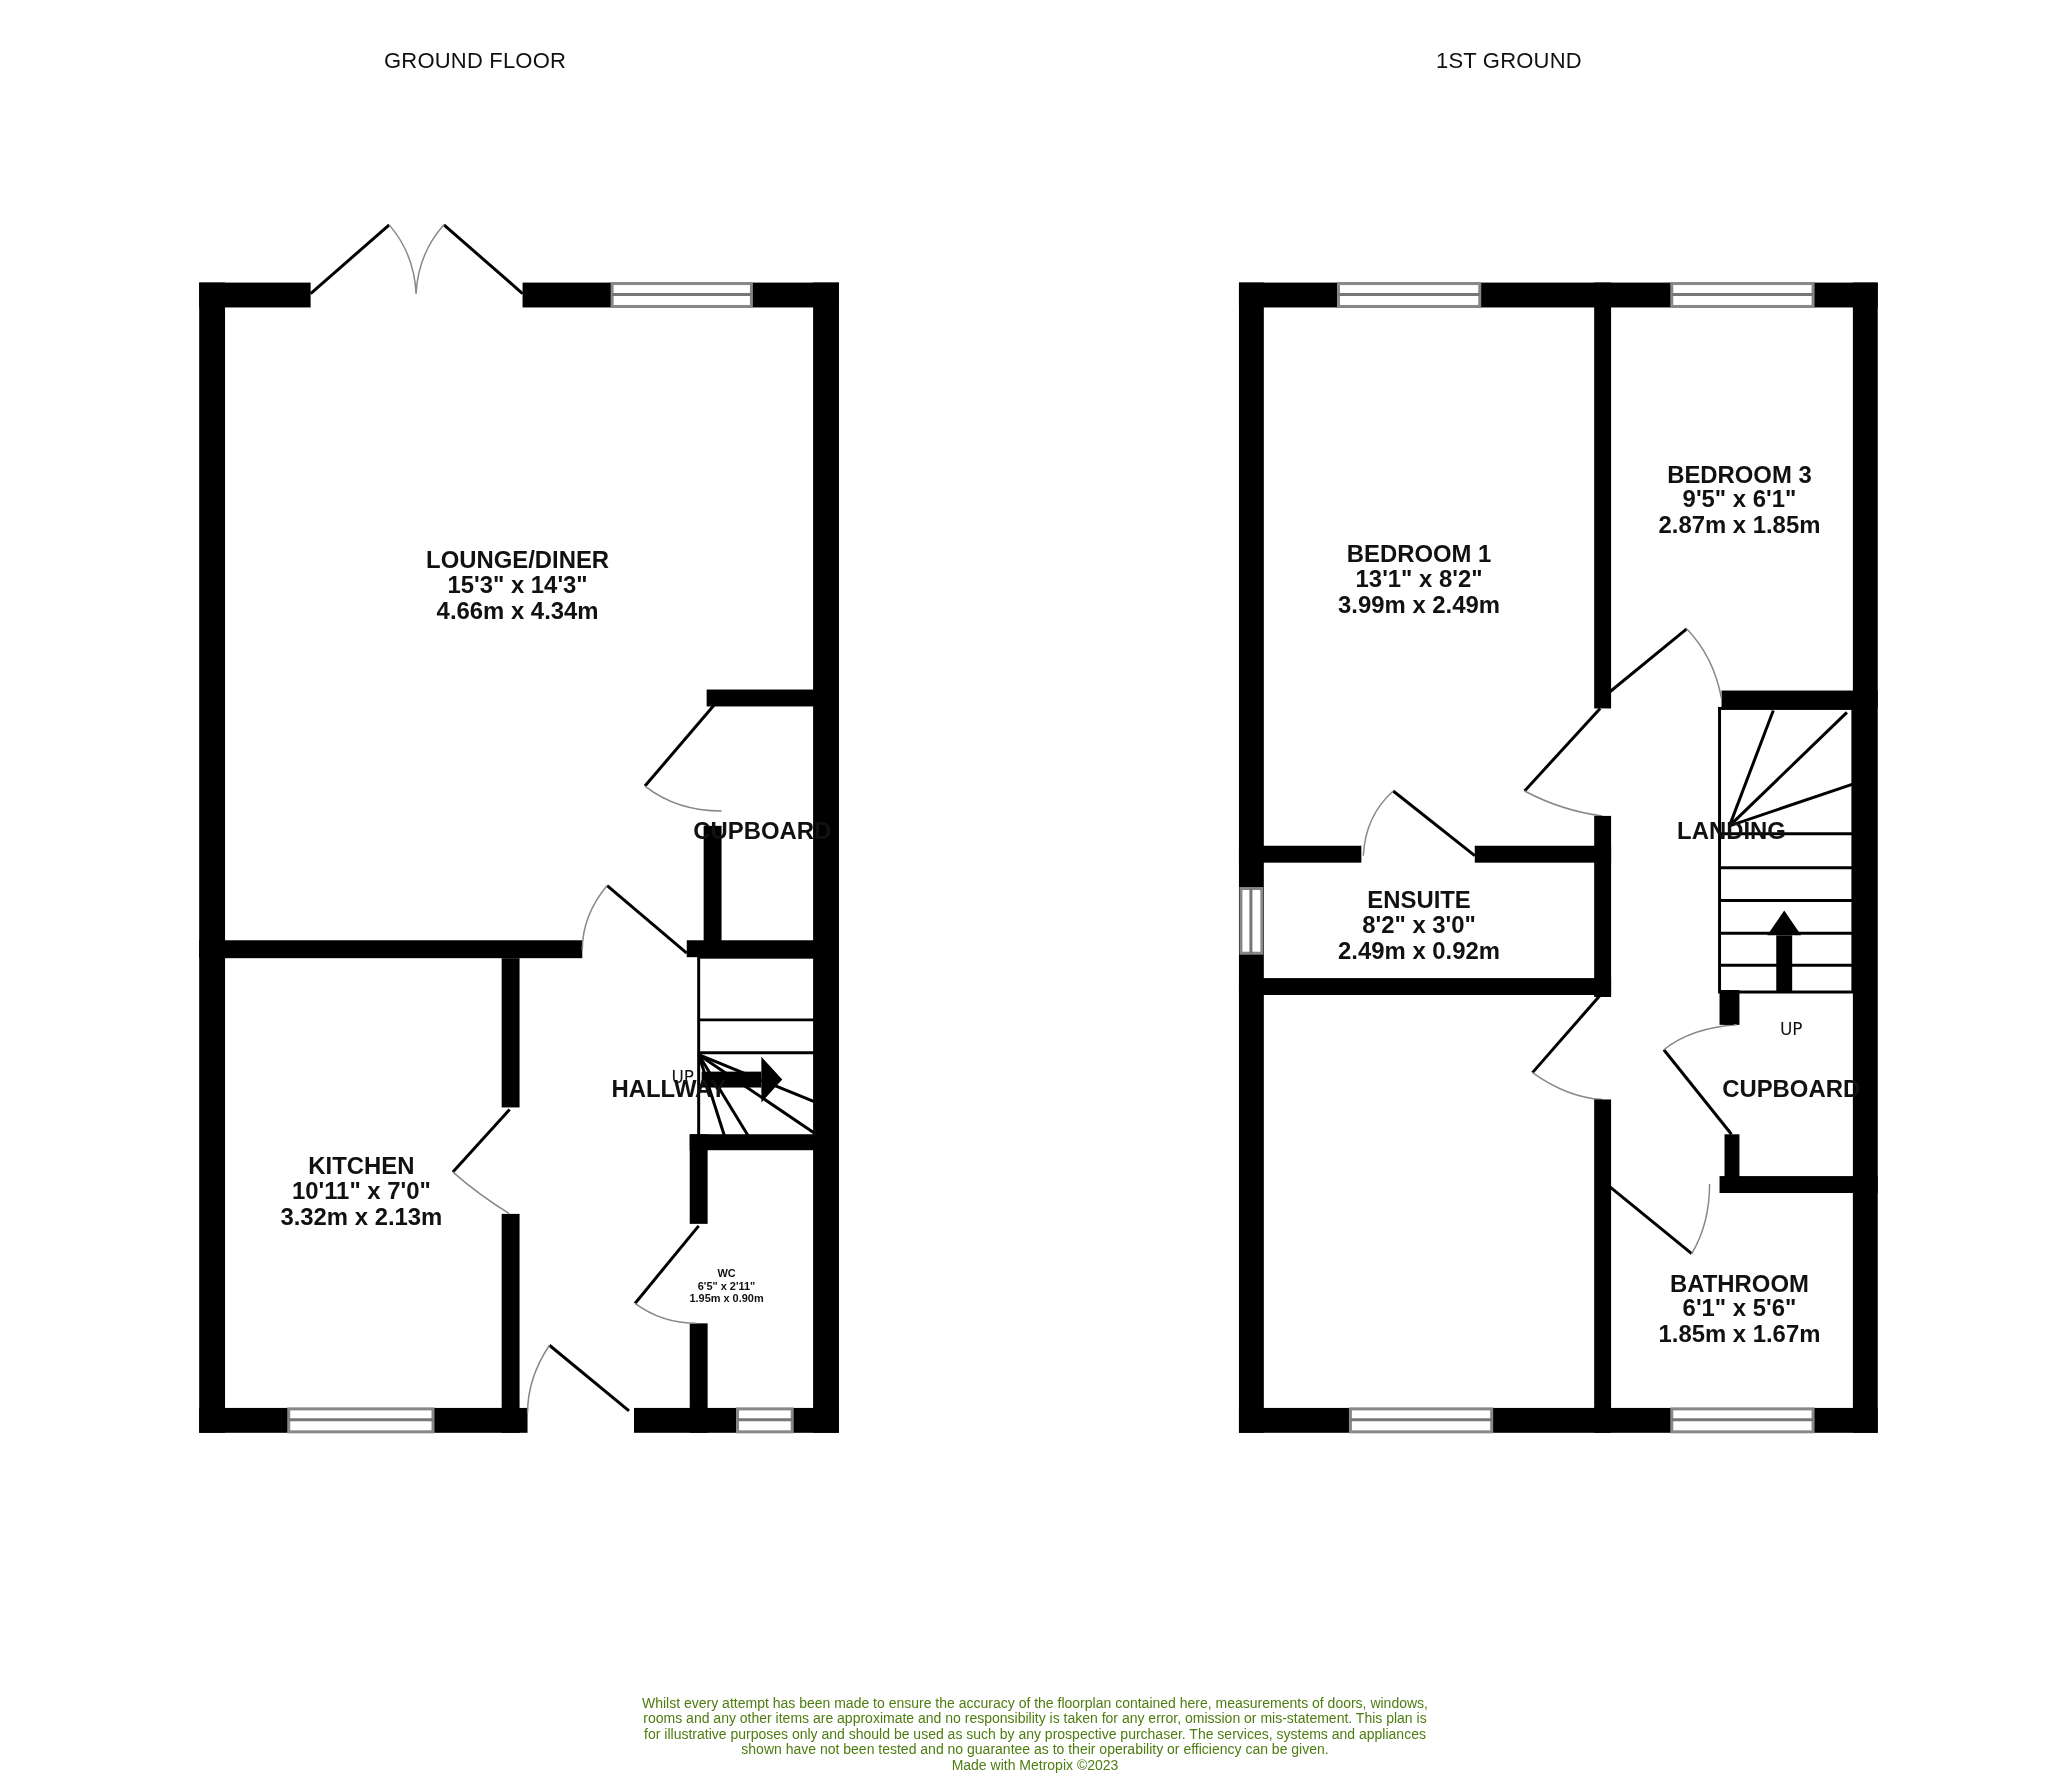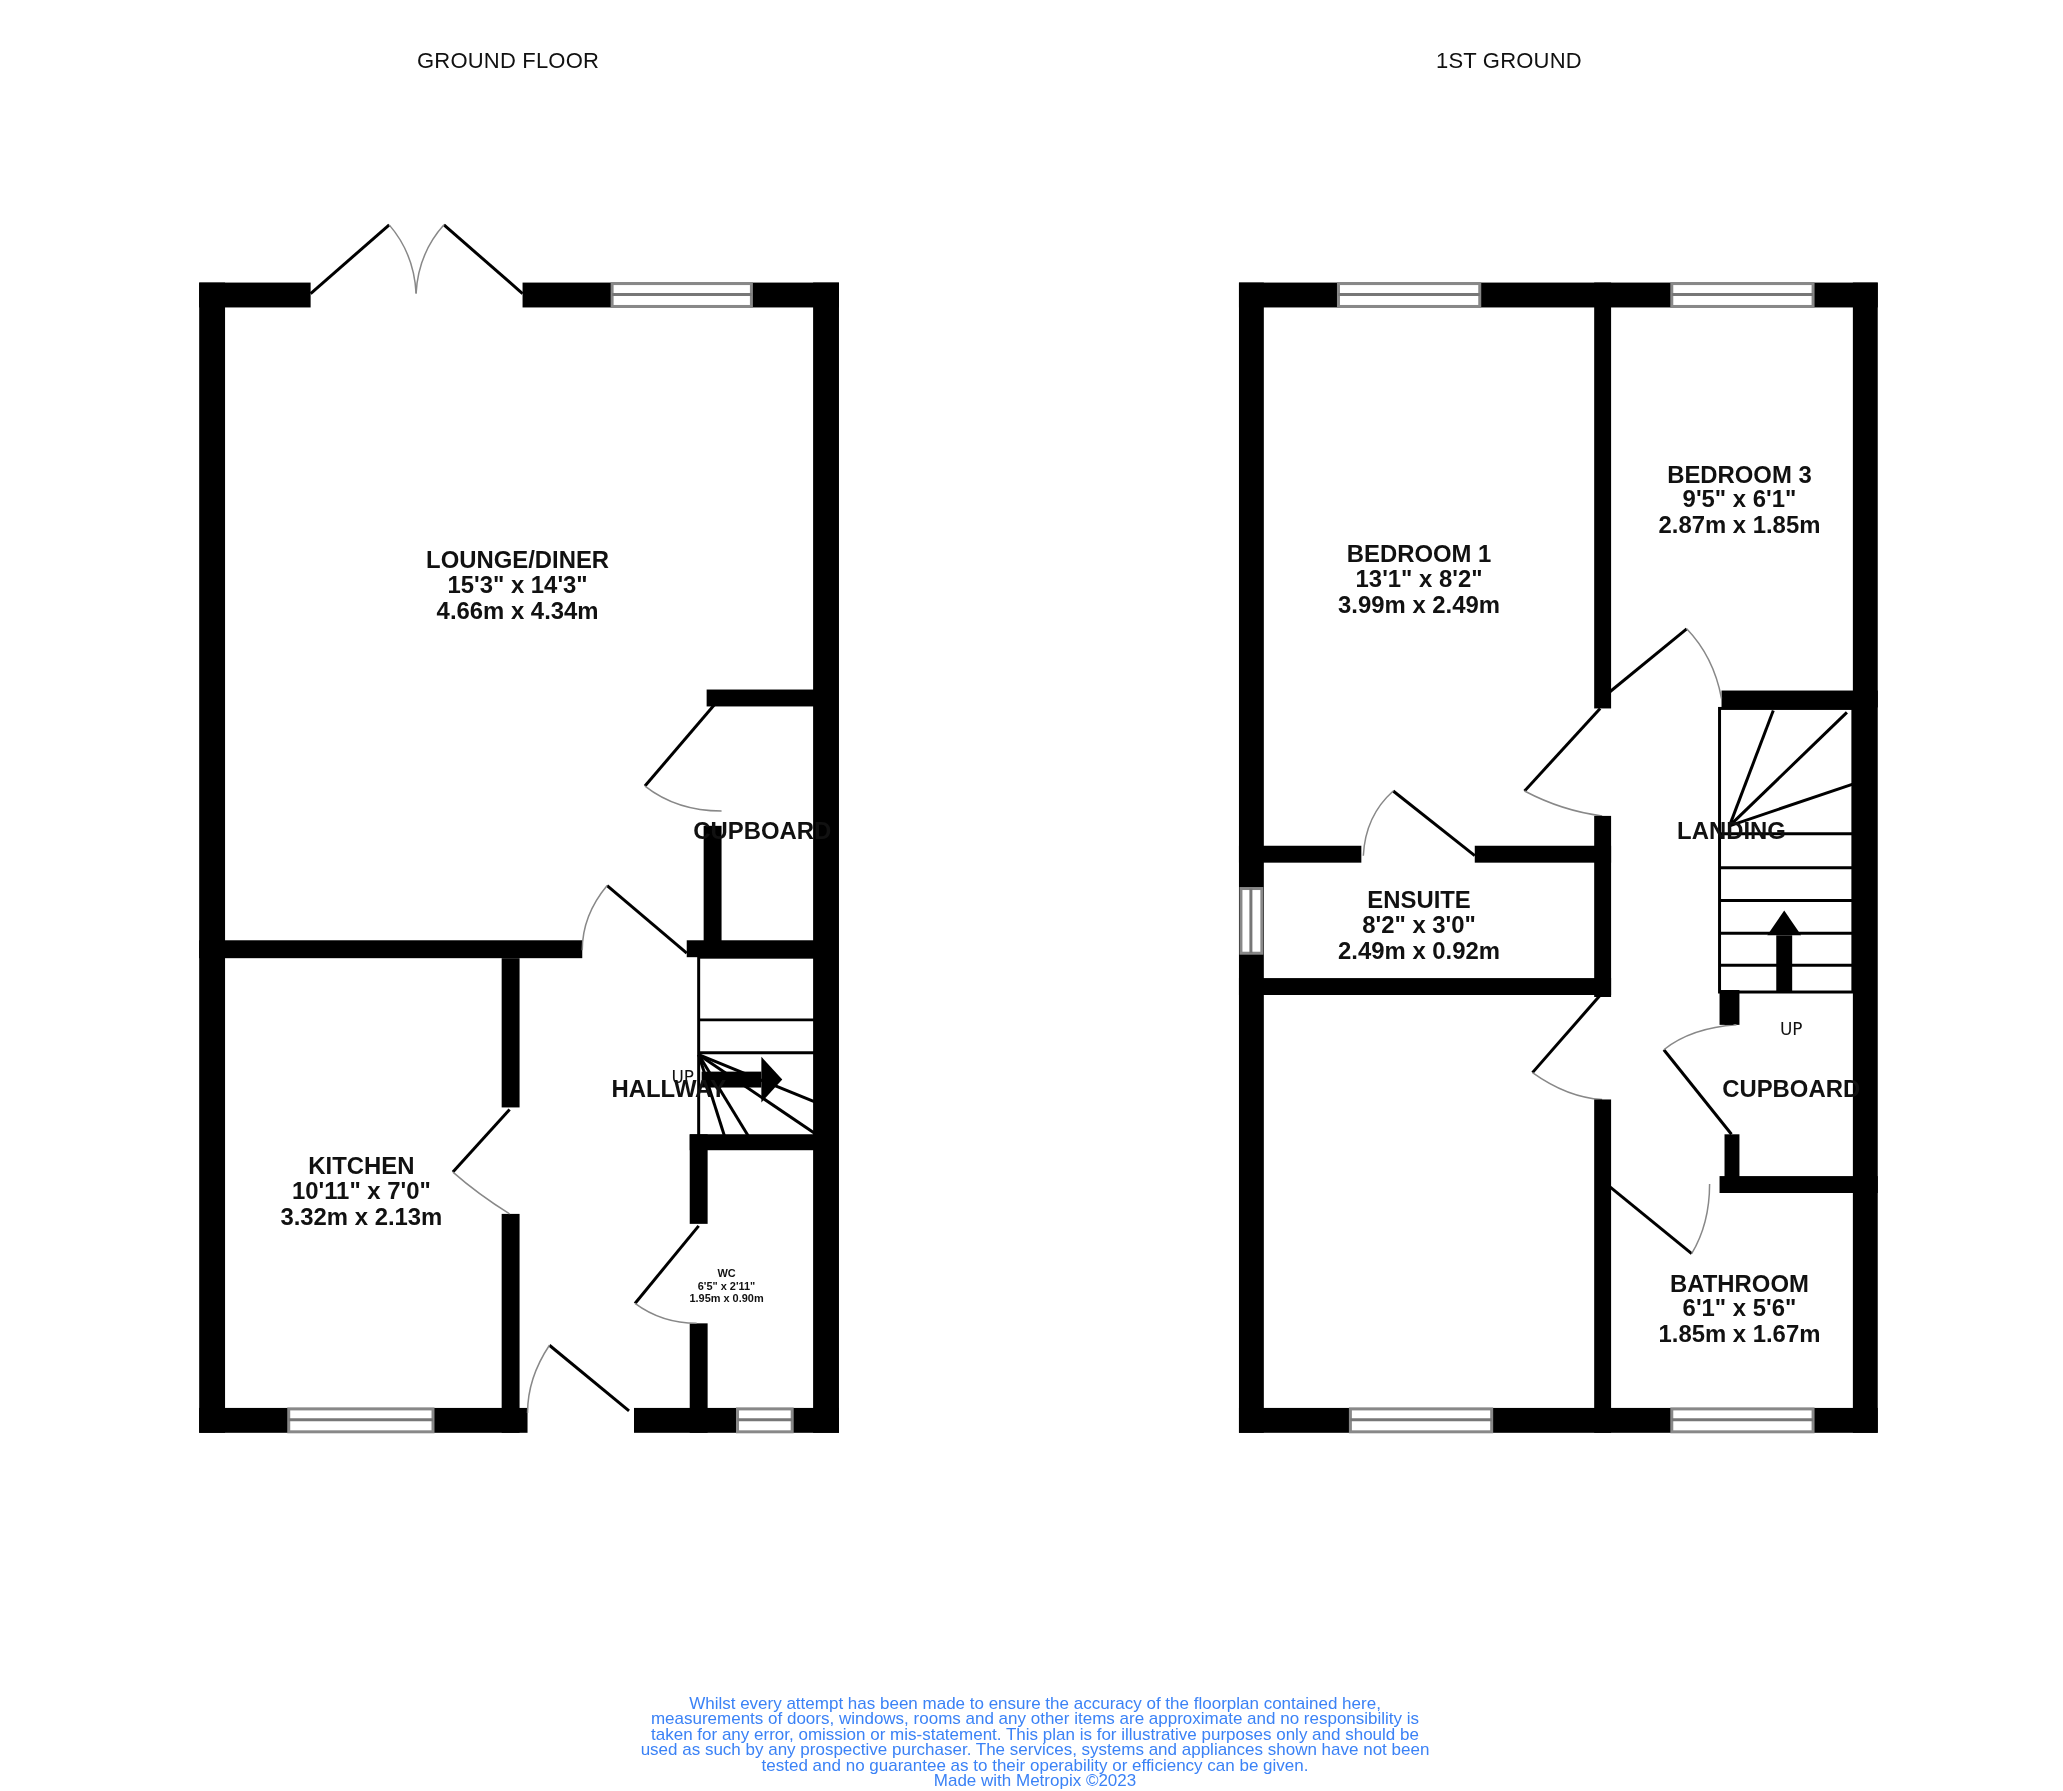--- a/index.html
+++ b/index.html
@@ -8,27 +8,27 @@
     #plan { position: absolute; left: 0; top: 0; }
     .wall { fill: #000; }
     .win { fill: #fff; stroke: #888; stroke-width: 3; }
     .winline { stroke: #777; stroke-width: 3; }
     .door { stroke: #000; stroke-width: 3; fill: none; }
     .arc { stroke: #888; stroke-width: 1.5; fill: none; }
     .stair { stroke: #000; stroke-width: 3; fill: none; }
     .rlabel { font-family: "Liberation Sans", sans-serif; font-weight: bold; font-size: 24px; fill: #111; text-anchor: middle; }
     .rlabel-sm { font-family: "Liberation Sans", sans-serif; font-weight: bold; font-size: 11px; fill: #111; text-anchor: middle; }
     .uplabel { font-family: "DejaVu Sans", sans-serif; font-size: 17px; fill: #111; text-anchor: middle; }
-    .disclaimer { position: absolute; left: 637px; top: 1696px; width: 796px; text-align: center; font-size: 17px; line-height: 15.4px; font-family: "Liberation Sans", sans-serif; color: #3b82f6; }
+    .disclaimer { position: absolute; left: 637px; top: 1696px; width: 796px; text-align: center; font-size: 14px; line-height: 15.4px; font-family: "Liberation Sans", sans-serif; color: #4d7c0f; }
     .disclaimer p { margin: 0; }
   </style>
 </head>
 <body>
 
-<div class="floor-title" style="left:384px;margin-left:33px;">GROUND FLOOR</div>
+<div class="floor-title" style="left:384px;">GROUND FLOOR</div>
 <div class="floor-title" style="left:1436px;">1ST GROUND</div>
 
 <svg id="plan" width="2064" height="1791" viewBox="0 0 2074 1800" xmlns="http://www.w3.org/2000/svg">
 
   <g>
 
     <rect class="wall" x="200" y="284" width="112" height="25"></rect>
     <rect class="wall" x="525" y="284" width="318" height="25"></rect>
     <rect class="wall" x="200" y="284" width="26" height="1156"></rect>
     <rect class="wall" x="817" y="284" width="26" height="1156"></rect>

